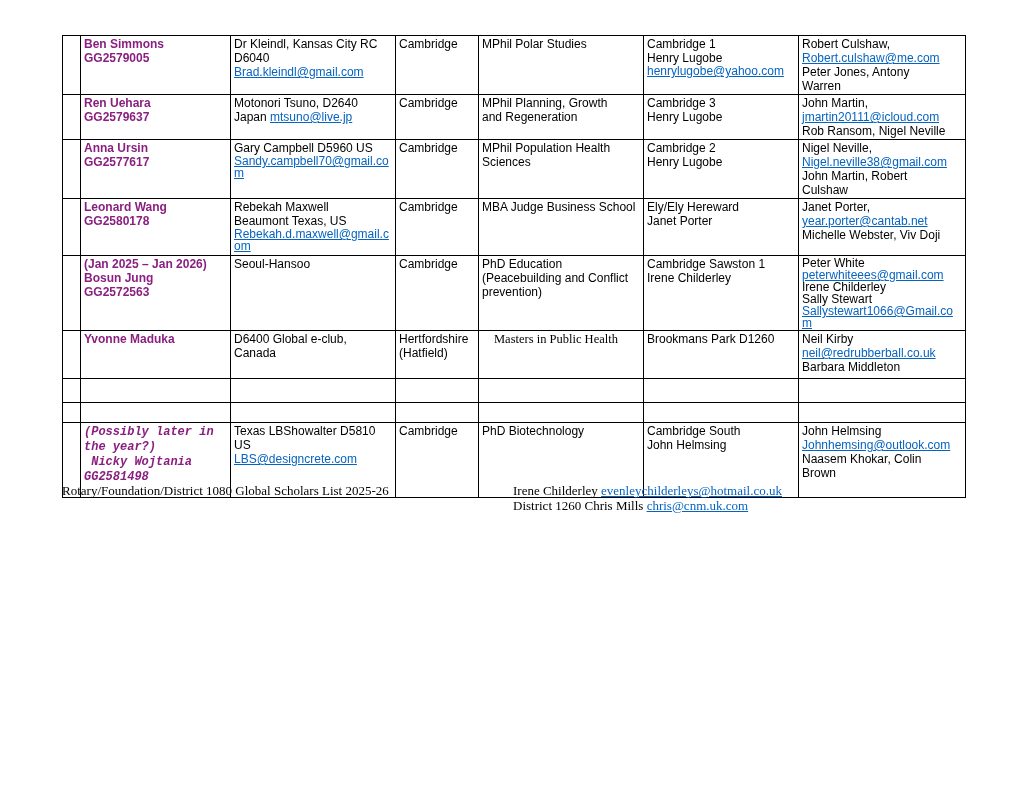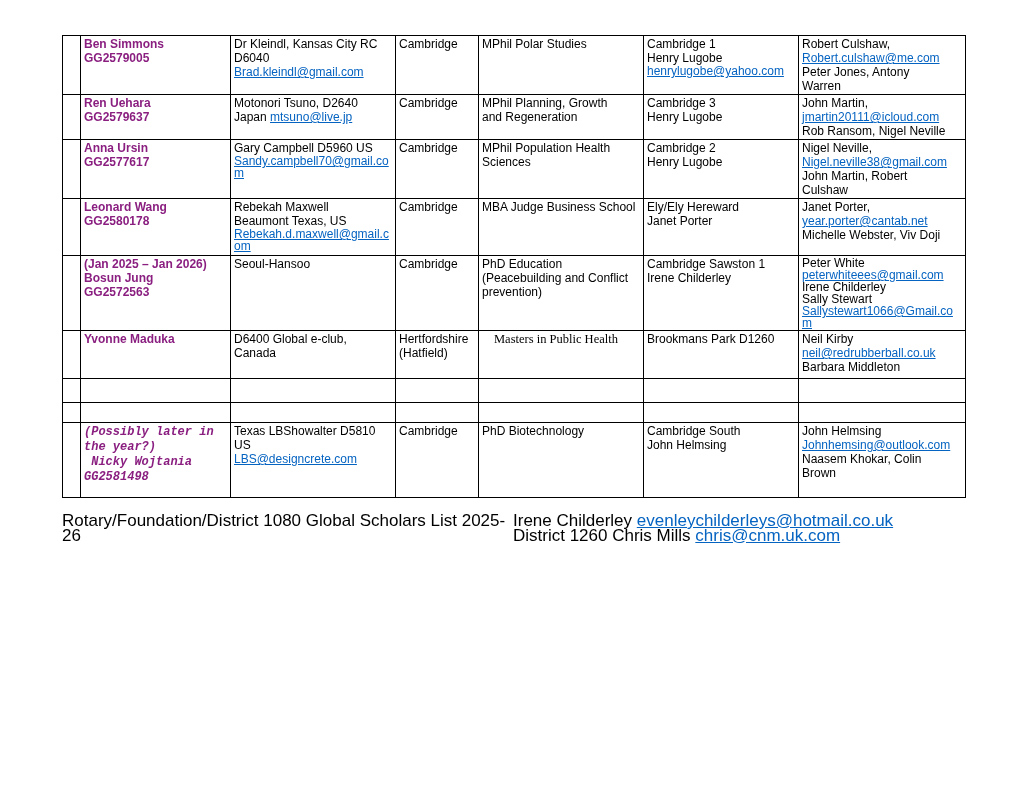--- a/index.html
+++ b/index.html
@@ -39,25 +39,25 @@
     text-decoration: underline;
     word-break: break-all;
     cursor: pointer;
     text-align: right;
   }
   .small, a.small-link { font-size: 12px; line-height: 12px; }
   .serif { font-family: "Liberation Serif", serif; font-size: 12.5px; margin-left: 12px; }
   .footer {
     position: absolute;
     left: 62px;
-    top: 514px;
+    top: 484px;
     width: 903px;
     display: flex;
-    font-family: Liberation Sans, sans-serif;
-    font-size: 17px;
+    font-family: Liberation Serif, serif;
+    font-size: 13px;
     line-height: 14.5px;
   }
   .footer-left { width: 451px; flex-shrink: 0; }
   .footer-right { flex: 1; }
   .footer-line { white-space: pre-wrap; }
   .footer a { color: #0563C1; text-decoration: underline; cursor: pointer; }
 </style>
 </head>
 <body>
 

